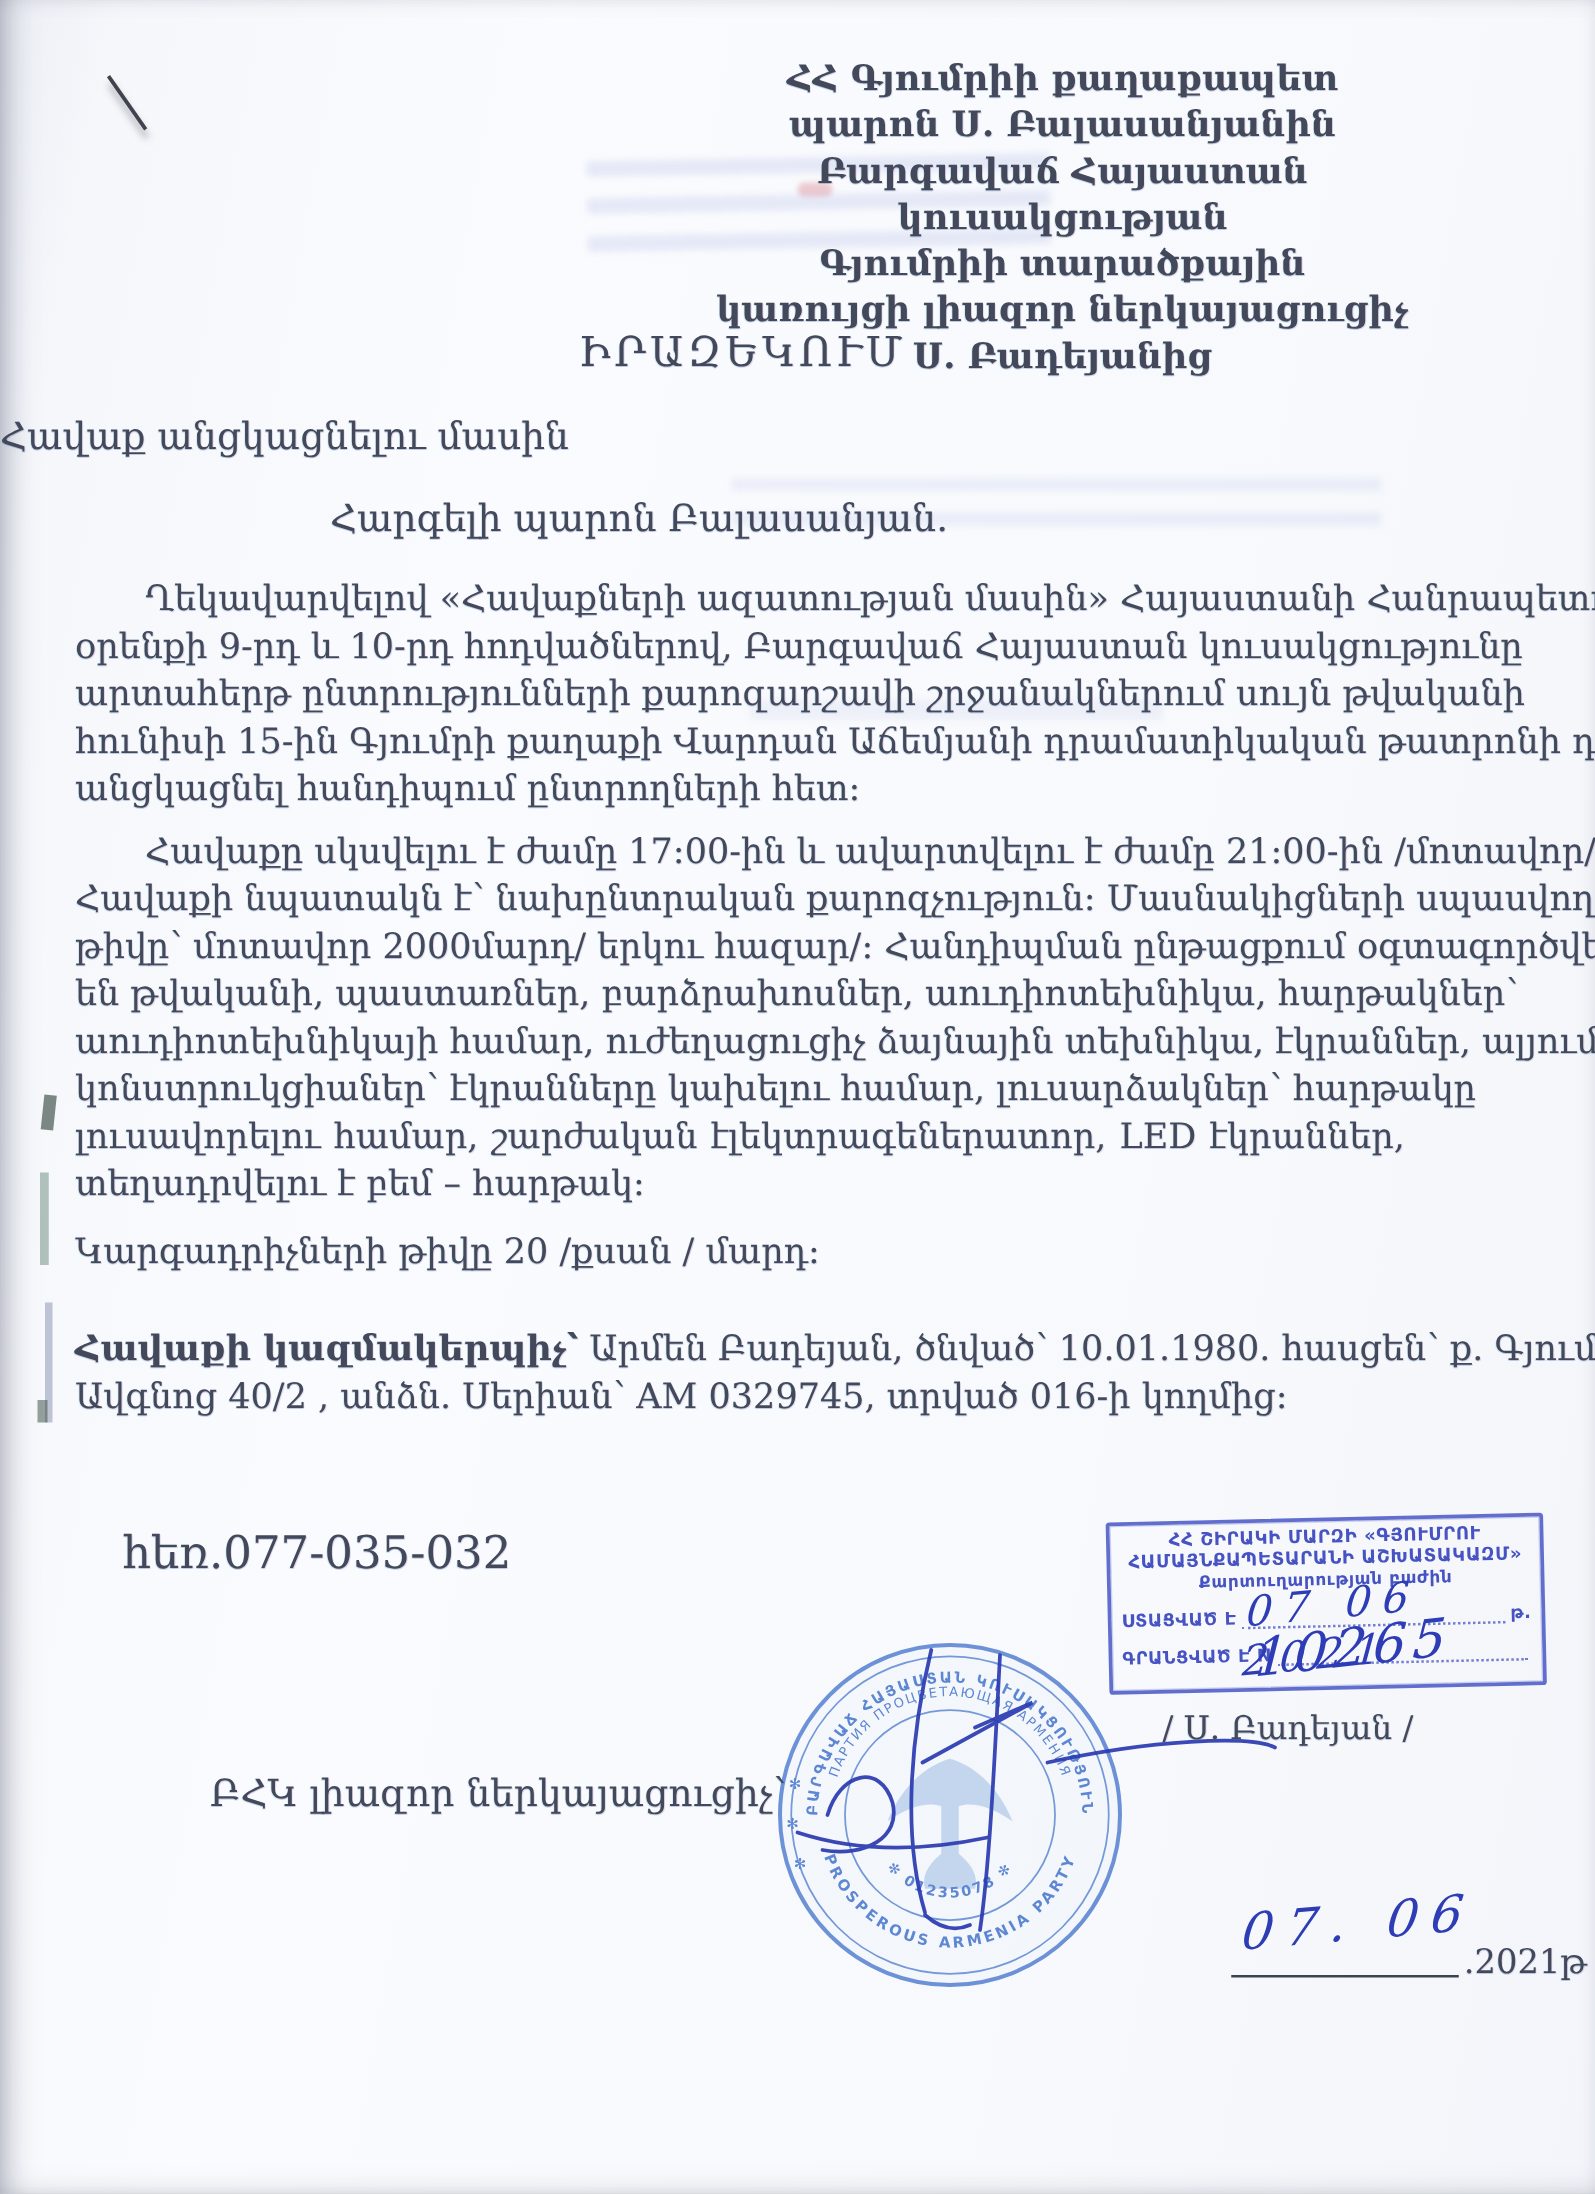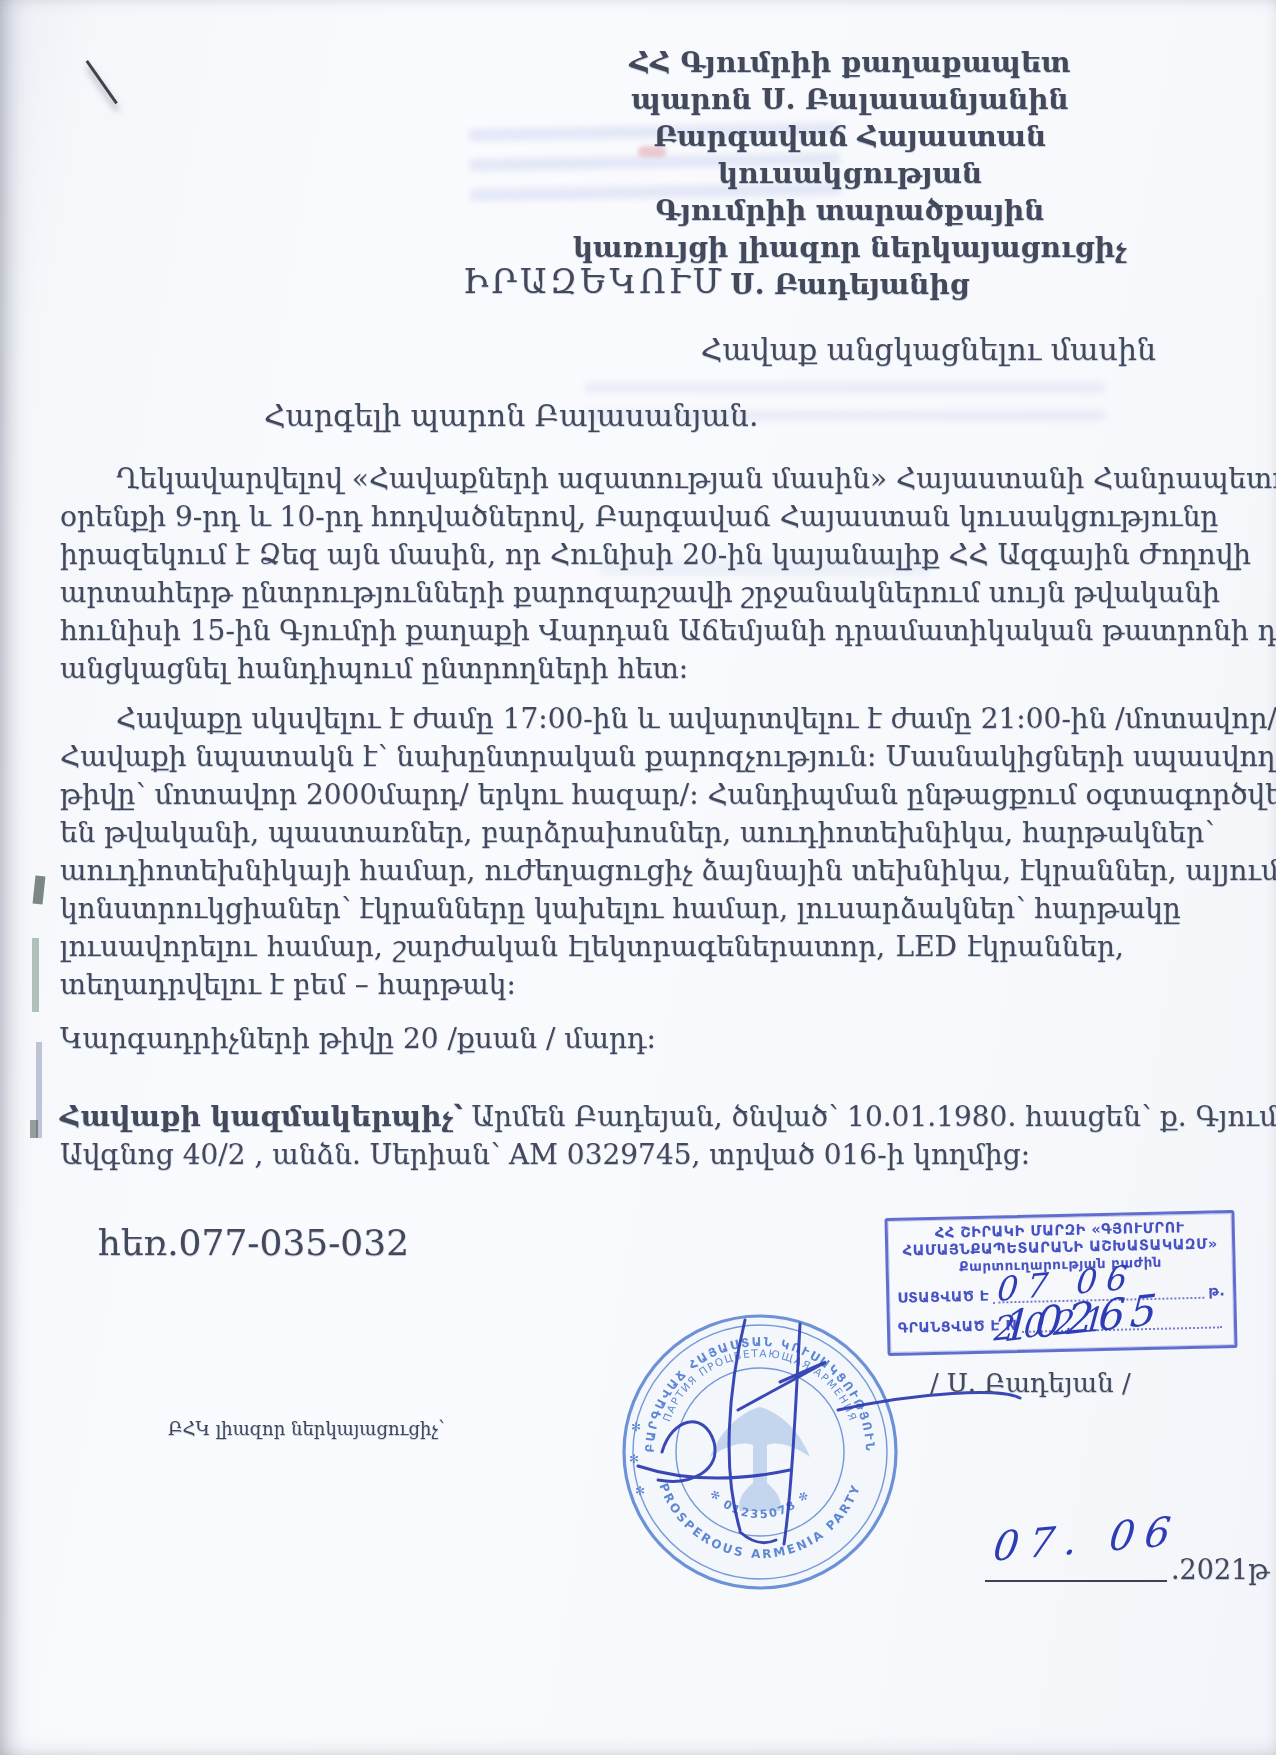--- a/index.html
+++ b/index.html
@@ -10,21 +10,21 @@
                inset -8px 0 18px -14px rgba(150,150,165,.35),
                inset 0 -14px 26px -20px rgba(120,125,140,.4),
                inset 0 10px 20px -16px rgba(140,145,160,.3);
     font-family:"DejaVu Serif","DejaVu Sans",serif;
   }
   .txt{color:#43485a;text-shadow:0.7px 0.8px 0 rgba(118,84,160,.20),-0.6px 0.9px 0 rgba(24,150,175,.18);}
   .abs{position:absolute;}
 
   .recipient{left:560px;top:44px;width:580px;text-align:center;font-size:28px;line-height:37px;font-weight:bold;}
   .doc-title{left:0;top:262px;width:1188px;text-align:center;font-size:33px;letter-spacing:3px;}
-  .doc-subtitle{left:0;top:332px;width:1156px;text-align:right;font-size:30px;}
+  .doc-subtitle{left:0;top:332px;width:1156px;text-align:left;font-size:30px;}
   .salutation{left:264px;top:398px;font-size:30px;}
 
   .bodytext{left:60px;top:460px;width:1064px;font-size:28px;line-height:38px;}
   .jline{text-align:justify;text-align-last:justify;height:38px;white-space:nowrap;}
   .jline.last{text-align-last:left;}
   .jline.ind{text-indent:56px;}
   .pgap{height:12px;}
   .pgap2{height:16px;}
   .pgap3{height:40px;}
   .org-label{font-weight:bold;}
@@ -45,21 +45,21 @@
   .stamp .l1{font-size:14.5px;font-weight:bold;text-align:center;letter-spacing:.5px;line-height:17px;}
   .stamp .l3{font-size:13.5px;font-weight:bold;text-align:center;letter-spacing:.5px;line-height:16px;}
   .stamp .row{display:flex;align-items:flex-end;font-size:14px;font-weight:bold;letter-spacing:.5px;margin-top:14px;}
   .stamp .row .fill{flex:1;border-bottom:2px dotted rgba(72,86,198,.75);margin:0 4px;height:14px;}
   .hand{font-style:italic;color:#2e3db6;text-shadow:none;
         font-family:"DejaVu Serif",serif;transform-origin:left bottom;}
   .stamp .hw-date{position:absolute;left:102px;top:52px;font-size:33px;letter-spacing:9px;transform:rotate(-4deg) skewX(-10deg);}
   .stamp .hw-num{position:absolute;left:112px;top:84px;font-size:42px;letter-spacing:5px;transform:rotate(-5deg) skewX(-10deg);}
 
   
-  .signer-role{left:168px;top:1418px;font-size:18px;}
+  .signer-role{left:168px;top:1418px;font-size:30px;}
   .signer-name{left:930px;top:1368px;font-size:26px;}
   .seal-svg{left:615px;top:1307px;filter:blur(.3px);opacity:.9;}
   .sig-svg{left:600px;top:1290px;}
 
   .date-block{left:985px;top:1524px;width:280px;height:80px;}
   .date-hand{position:absolute;left:6px;top:0;font-size:40px;letter-spacing:10px;transform:rotate(-5deg) skewX(-12deg);}
   .date-line{position:absolute;left:0;top:56px;width:182px;border-bottom:2px solid #3c4252;}
   .date-print{position:absolute;left:186px;top:30px;font-size:27px;}
 
   
@@ -102,21 +102,20 @@
     <div>կառույցի լիազոր  ներկայացուցիչ Ս. Բադեյանից</div>
   </div>
 
   <div class="abs doc-title txt">ԻՐԱԶԵԿՈՒՄ</div>
   <div class="abs doc-subtitle txt">Հավաք անցկացնելու մասին</div>
   <div class="abs salutation txt">Հարգելի պարոն Բալասանյան.</div>
 
   <div class="abs bodytext txt">
     <div class="jline ind">Ղեկավարվելով «Հավաքների ազատության մասին» Հայաստանի Հանրապետության</div>
     <div class="jline">օրենքի 9-րդ և 10-րդ հոդվածներով, Բարգավաճ Հայաստան կուսակցությունը</div>
-    <div class="jline">իրազեկում է Ձեզ այն մասին, որ Հունիսի 20-ին կայանալիք ՀՀ Ազգային Ժողովի</div>
     <div class="jline">արտահերթ ընտրությունների քարոզարշավի շրջանակներում սույն թվականի</div>
     <div class="jline">հունիսի 15-ին Գյումրի քաղաքի Վարդան Աճեմյանի դրամատիկական թատրոնի դիմաց</div>
     <div class="jline last">անցկացնել հանդիպում  ընտրողների հետ:</div>
     <div class="pgap"></div>
     <div class="jline ind">Հավաքը սկսվելու է ժամը 17:00-ին և ավարտվելու է ժամը 21:00-ին /մոտավոր/:</div>
     <div class="jline">Հավաքի  նպատակն է՝ նախընտրական քարոզչություն: Մասնակիցների սպասվող</div>
     <div class="jline">թիվը՝ մոտավոր 2000մարդ/ երկու հազար/: Հանդիպման ընթացքում օգտագործվելու</div>
     <div class="jline">են թվականի, պաստառներ, բարձրախոսներ, աուդիոտեխնիկա, հարթակներ՝</div>
     <div class="jline">աուդիոտեխնիկայի համար, ուժեղացուցիչ ձայնային տեխնիկա, էկրաններ, ալյումինե</div>
     <div class="jline">կոնստրուկցիաներ՝ էկրանները կախելու համար, լուսարձակներ՝ հարթակը</div>

